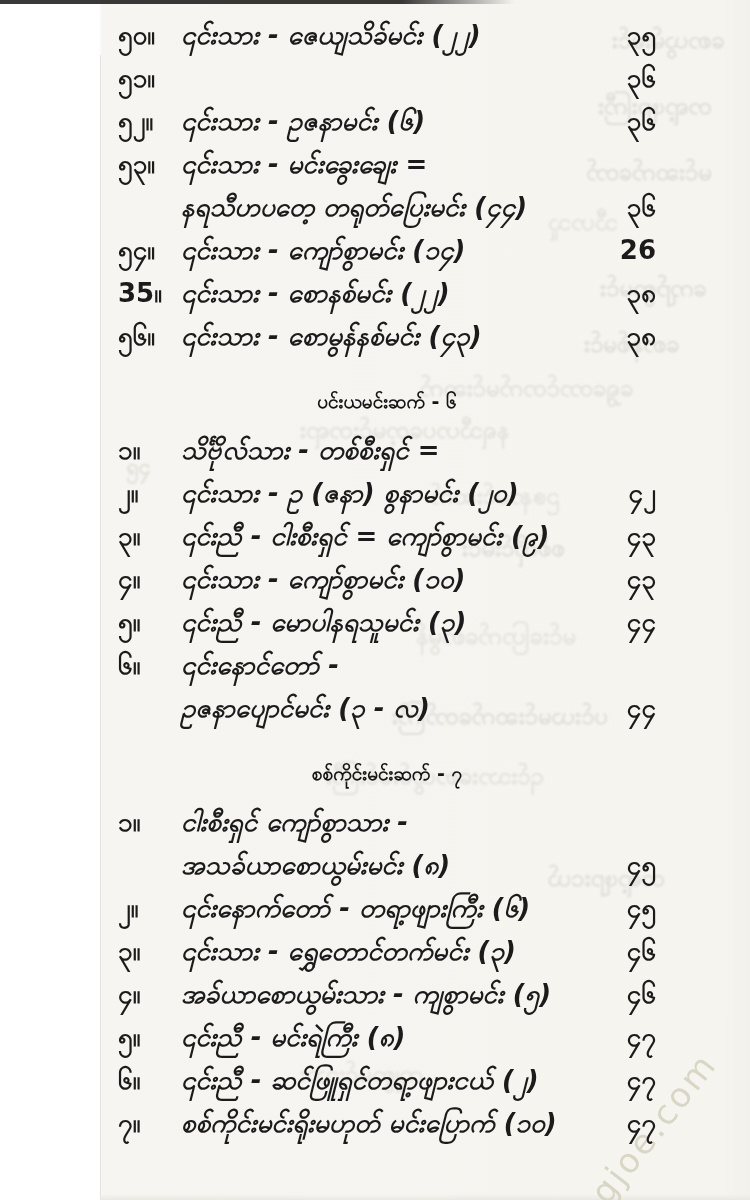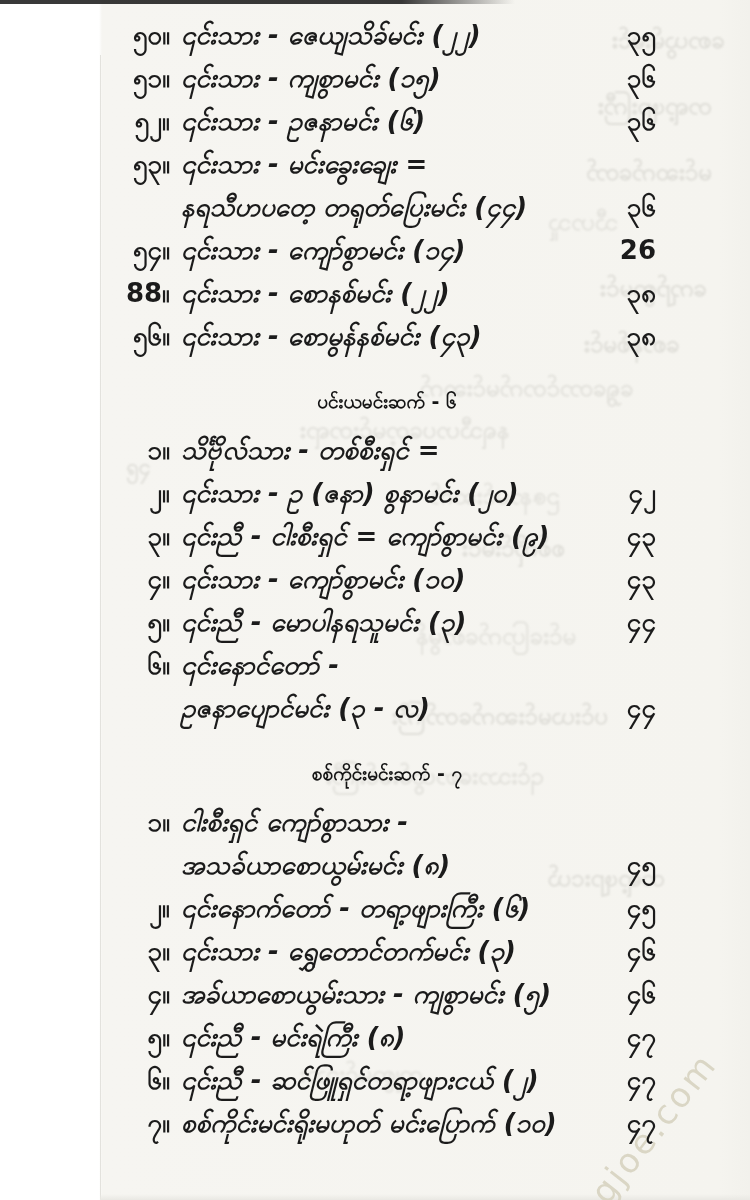--- a/index.html
+++ b/index.html
@@ -18,21 +18,21 @@
     background:linear-gradient(90deg,#161616 0%,#161616 78%,rgba(22,22,22,0) 100%);
     opacity:.85;
   }
   .edge-bottom{position:absolute;left:100px;right:0;bottom:0;height:6px;background:linear-gradient(0deg,#e9e8e3,rgba(233,232,227,0));}
 
   .content{
     position:absolute;left:118px;top:14px;width:538px;
     color:#1b1b1b;font-size:26px;font-weight:600;
   }
   .row{display:flex;align-items:baseline;height:43px;line-height:43px;white-space:nowrap;}
-  .num{flex:0 0 52px;width:52px;text-align:right;}
+  .num{flex:0 0 52px;width:52px;}
   .title{margin-left:11px;font-style:italic;}
   .pg{margin-left:auto;text-align:center;padding-left:10px;}
   .heading{
     text-align:center;font-weight:700;font-size:19px;
     height:43px;line-height:43px;margin-top:22px;margin-bottom:6px;color:#141414;
   }
 
   
   .ghost{
     position:absolute;color:#a9a8a0;white-space:nowrap;
@@ -86,21 +86,20 @@
 
   <div class="content">
 
     <div class="row">
       <span class="num">၅၀။</span>
       <span class="title">၎င်းသား - ဇေယျသိခ်မင်း (၂၂)</span>
       <span class="pg">၃၅</span>
     </div>
     <div class="row">
       <span class="num">၅၁။</span>
-      <span class="title">၎င်းသား - ကျစွာမင်း (၁၅)</span>
       <span class="pg">၃၆</span>
     </div>
     <div class="row">
       <span class="num">၅၂။</span>
       <span class="title">၎င်းသား - ဥဇနာမင်း (၆)</span>
       <span class="pg">၃၆</span>
     </div>
     <div class="row">
       <span class="num">၅၃။</span>
       <span class="title">၎င်းသား - မင်းခွေးချေး =</span>
@@ -109,21 +108,21 @@
       <span class="num"></span>
       <span class="title">နရသီဟပတေ့ တရုတ်ပြေးမင်း (၄၄)</span>
       <span class="pg">၃၆</span>
     </div>
     <div class="row">
       <span class="num">၅၄။</span>
       <span class="title">၎င်းသား - ကျော်စွာမင်း (၁၄)</span>
       <span class="pg">26</span>
     </div>
     <div class="row">
-      <span class="num">88။</span>
+      <span class="num">35။</span>
       <span class="title">၎င်းသား - စောနစ်မင်း (၂၂)</span>
       <span class="pg">၃၈</span>
     </div>
     <div class="row">
       <span class="num">၅၆။</span>
       <span class="title">၎င်းသား - စောမွန်နစ်မင်း (၄၃)</span>
       <span class="pg">၃၈</span>
     </div>
 
     <div class="heading">ပင်းယမင်းဆက် - ၆</div>

